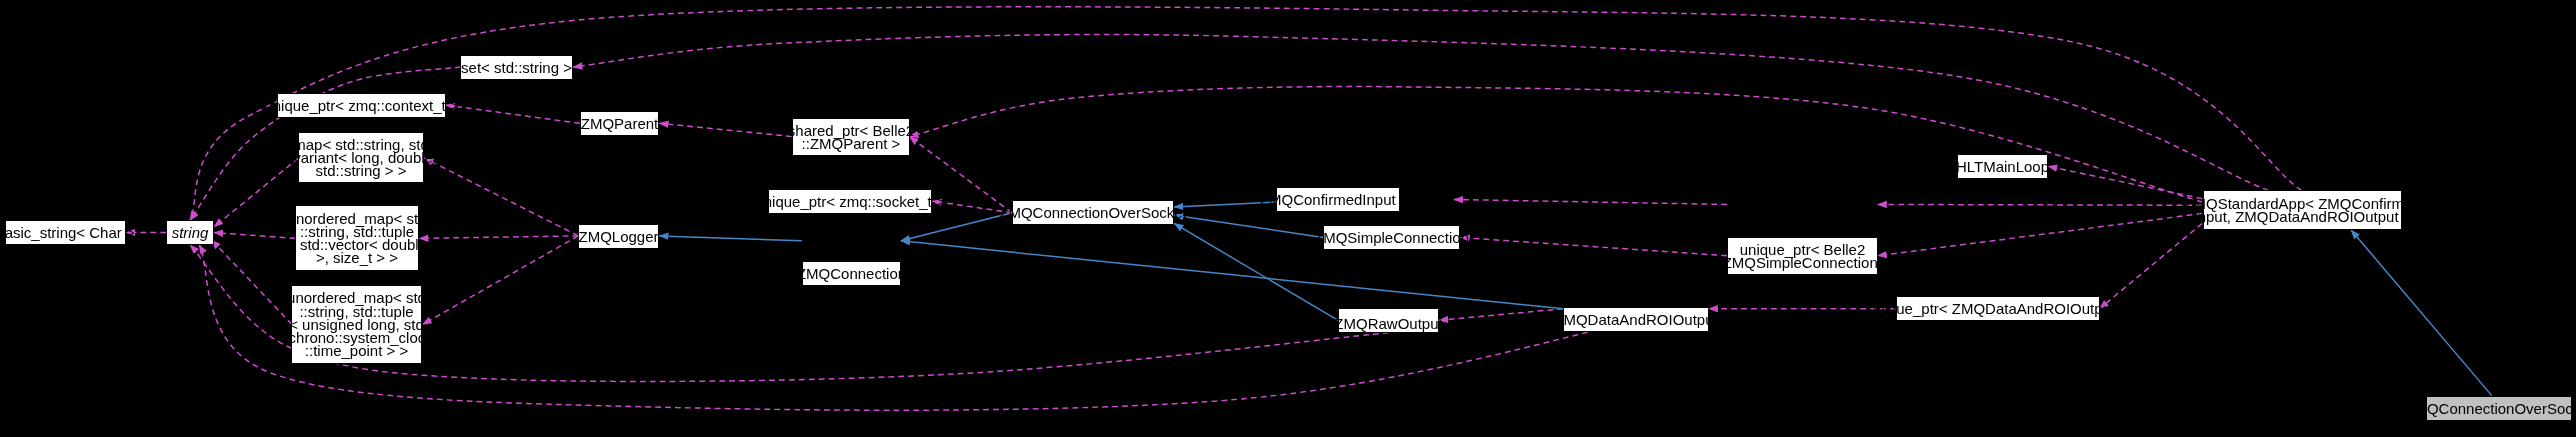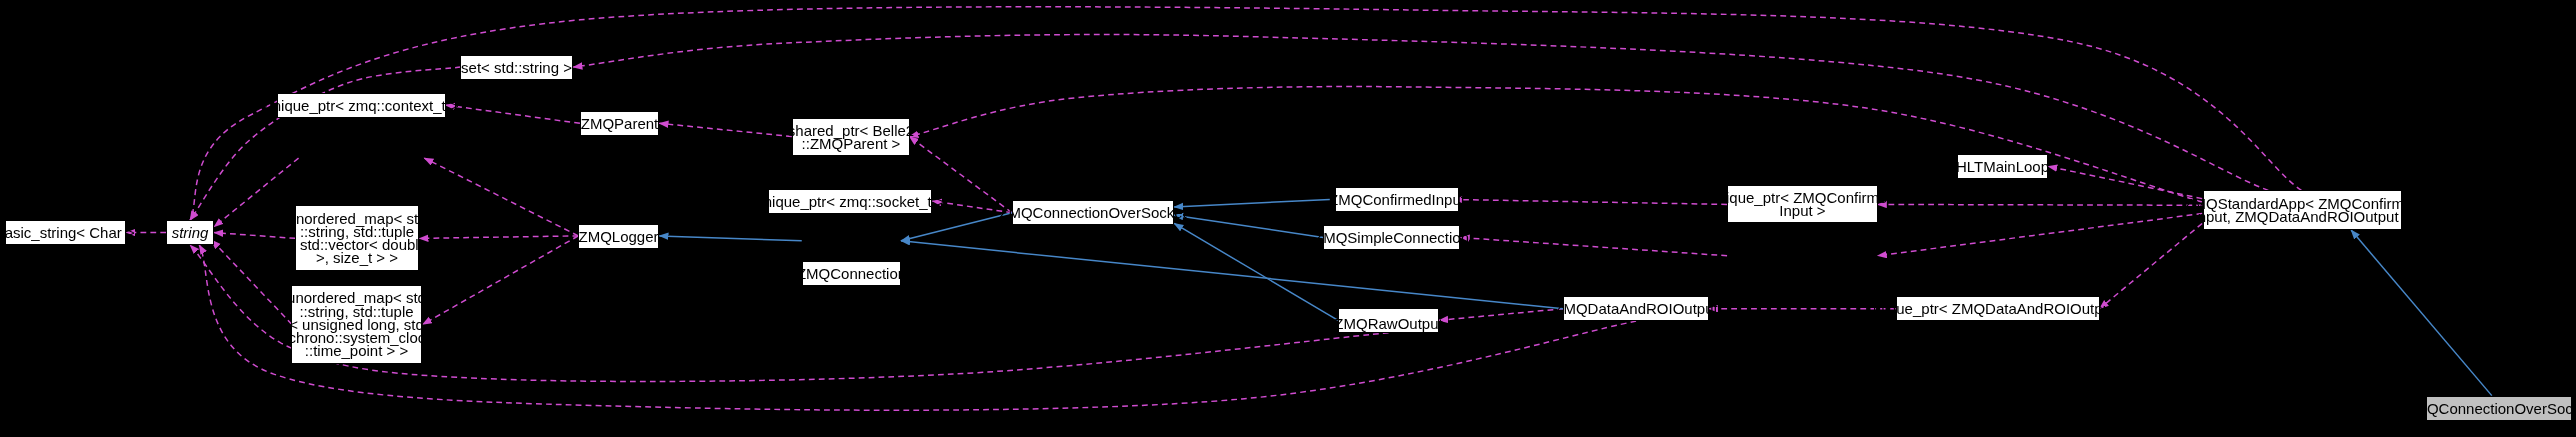--- a/index.html
+++ b/index.html
@@ -71,20 +71,25 @@
     </div>
     <div class="node" style="left: 166px; top: 220px; width: 48px; height: 25px; font-style: italic;">
       <span>string</span>
     </div>
     <div class="node" style="left: 460px; top: 55px; width: 113px; height: 25px;">
       <span>set&lt; std::string &gt;</span>
     </div>
     <div class="node" style="left: 277px; top: 93px; width: 169px; height: 25px;">
       <span>unique_ptr&lt; zmq::context_t &gt;</span>
     </div>
+    <div class="node" style="left: 298px; top: 132px; width: 126px; height: 51px;">
+      <span>map&lt; std::string, std</span>
+      <span>::variant&lt; long, double,</span>
+      <span>std::string &gt; &gt;</span>
+    </div>
     <div class="node" style="left: 295px; top: 205px; width: 124px; height: 66px;">
       <span>unordered_map&lt; std</span>
       <span>::string, std::tuple</span>
       <span>&lt; std::vector&lt; double</span>
       <span>&gt;, size_t &gt; &gt;</span>
     </div>
     <div class="node" style="left: 291px; top: 285px; width: 131px; height: 79px;">
       <span>unordered_map&lt; std</span>
       <span>::string, std::tuple</span>
       <span>&lt; unsigned long, std</span>
@@ -103,38 +108,38 @@
     </div>
     <div class="node" style="left: 768px; top: 189px; width: 164px; height: 25px; text-align: center;">
       <span>unique_ptr&lt; zmq::socket_t &gt;</span>
     </div>
     <div class="node" style="left: 802px; top: 229px; width: 99px; height: 25px; margin-top: 32px;">
       <span>ZMQConnection</span>
     </div>
     <div class="node" style="left: 1012px; top: 200px; width: 162px; height: 25px;">
       <span>ZMQConnectionOverSocket</span>
     </div>
-    <div class="node" style="left: 1335px; top: 187px; width: 124px; height: 25px;">
+    <div class="node" style="left: 1276px; top: 187px; width: 124px; height: 25px; align-items: flex-end;">
       <span>ZMQConfirmedInput</span>
     </div>
     <div class="node" style="left: 1323px; top: 225px; width: 137px; height: 25px;">
       <span>ZMQSimpleConnection</span>
     </div>
     <div class="node" style="left: 1338px; top: 308px; width: 101px; height: 25px; justify-content: flex-end;">
       <span>ZMQRawOutput</span>
     </div>
-    <div class="node" style="left: 1563px; top: 296px; width: 146px; height: 25px;">
+    <div class="node" style="left: 1563px; top: 307px; width: 146px; height: 25px;">
       <span>ZMQDataAndROIOutput</span>
     </div>
     <div class="node" style="left: 1957px; top: 154px; width: 91px; height: 25px; justify-content: center;">
       <span>HLTMainLoop</span>
     </div>
-    <div class="node" style="left: 1727px; top: 185px; width: 151px; height: 38px;">
-      <span>unique_ptr&lt; ZMQConfirmed</span>
-      <span>Input &gt;</span>
+    <div class="node" style="left: 1727px; top: 237px; width: 151px; height: 38px;">
+      <span>unique_ptr&lt; Belle2</span>
+      <span>::ZMQSimpleConnection &gt;</span>
     </div>
     <div class="node" style="left: 2203px; top: 190px; width: 199px; height: 40px;">
       <span>ZMQStandardApp&lt; ZMQConfirmed</span>
       <span>Input, ZMQDataAndROIOutput &gt;</span>
     </div>
     <div class="node" style="left: 1896px; top: 296px; width: 204px; height: 25px;">
       <span>unique_ptr&lt; ZMQDataAndROIOutput &gt;</span>
     </div>
     <div class="node highlighted" style="left: 2426px; top: 396px; width: 146px; height: 25px;">
       <span>ZMQConnectionOverSocket</span>

